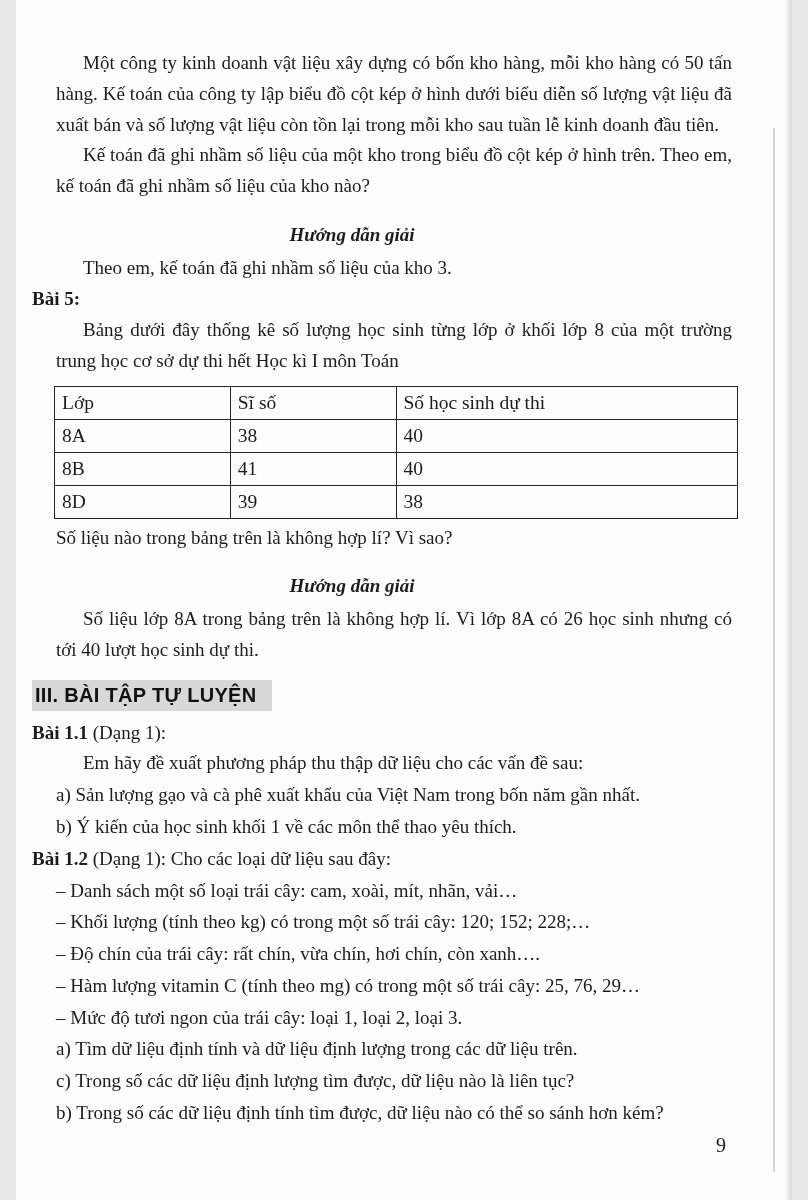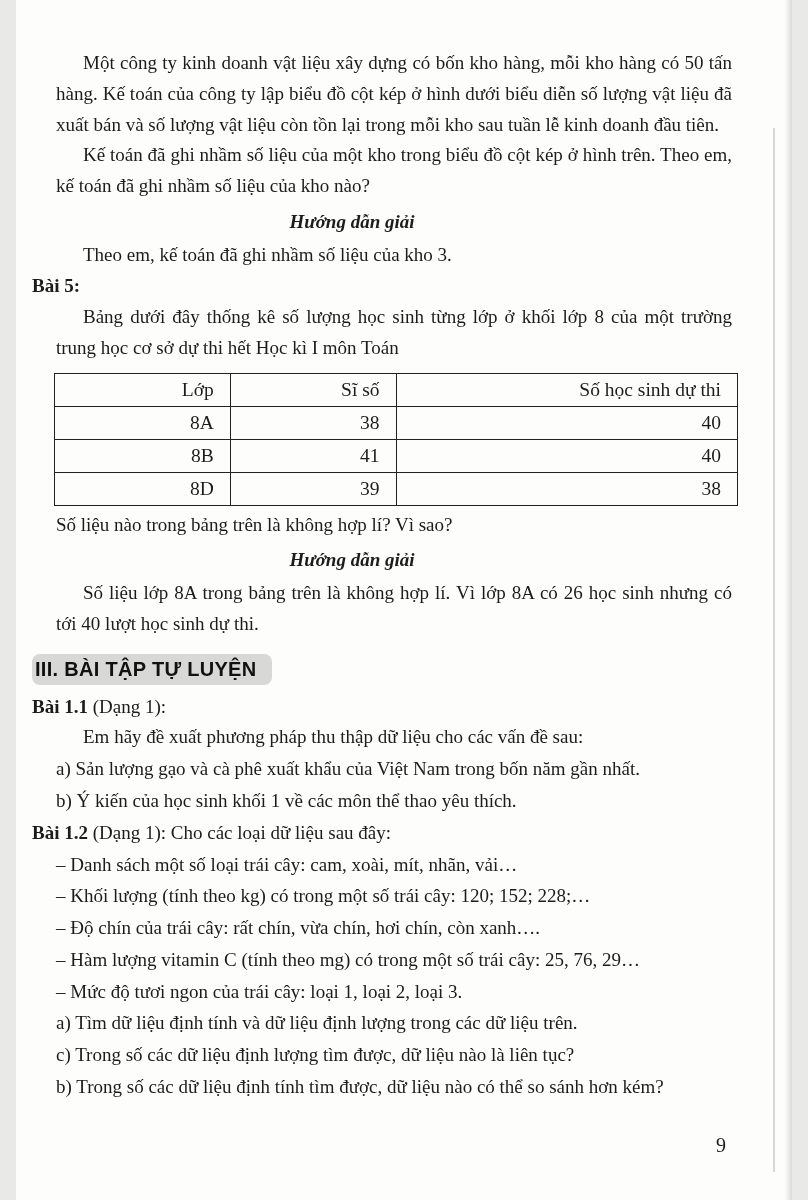--- a/index.html
+++ b/index.html
@@ -16,51 +16,50 @@
   }
   .content { padding: 48px 60px 0 16px; }
   p { margin: 0; font-size: 19px; line-height: 1.62; }
   .block { margin-left: 24px; }
   .justify { text-align: justify; }
   .indent { text-indent: 27px; }
   .center-head {
     text-align: center;
     font-weight: bold;
     font-style: italic;
-    margin: 5px 60px 2px 0;
+    margin: 18px 60px 2px 0;
   }
   .ex-label { margin-top: 1px; }
   .ex-label b { font-weight: bold; }
   table.data-table {
     border-collapse: collapse;
     margin: 9px 0 4px 22px;
     width: 684px;
     font-size: 19.5px;
   }
   table.data-table th, table.data-table td {
     border: 1.6px solid #222;
-    text-align: right;
+    text-align: left;
     font-weight: normal;
-    padding: 4px 16px;
+    padding: 4px 7px;
     height: 33px;
   }
   table.data-table col.c1 { width: 176px; }
   table.data-table col.c2 { width: 166px; }
   table.data-table col.c3 { width: 342px; }
   .section-heading-wrap { margin: 14px 0 7px 0; }
   .section-heading {
     display: inline-block;
     font-family: "Liberation Sans", sans-serif;
     font-weight: bold;
     font-size: 20px;
     letter-spacing: 0.3px;
     color: #111;
     background: #d8d8d6;
     padding: 4px 16px 4px 3px;
-    border-radius: 8px;
   }
   .list-item { margin-top: 1px; }
   .page-number {
     position: absolute;
     top: 1134px;
     right: 66px;
     font-size: 20px;
   }
   .scan-line {
     position: absolute;

